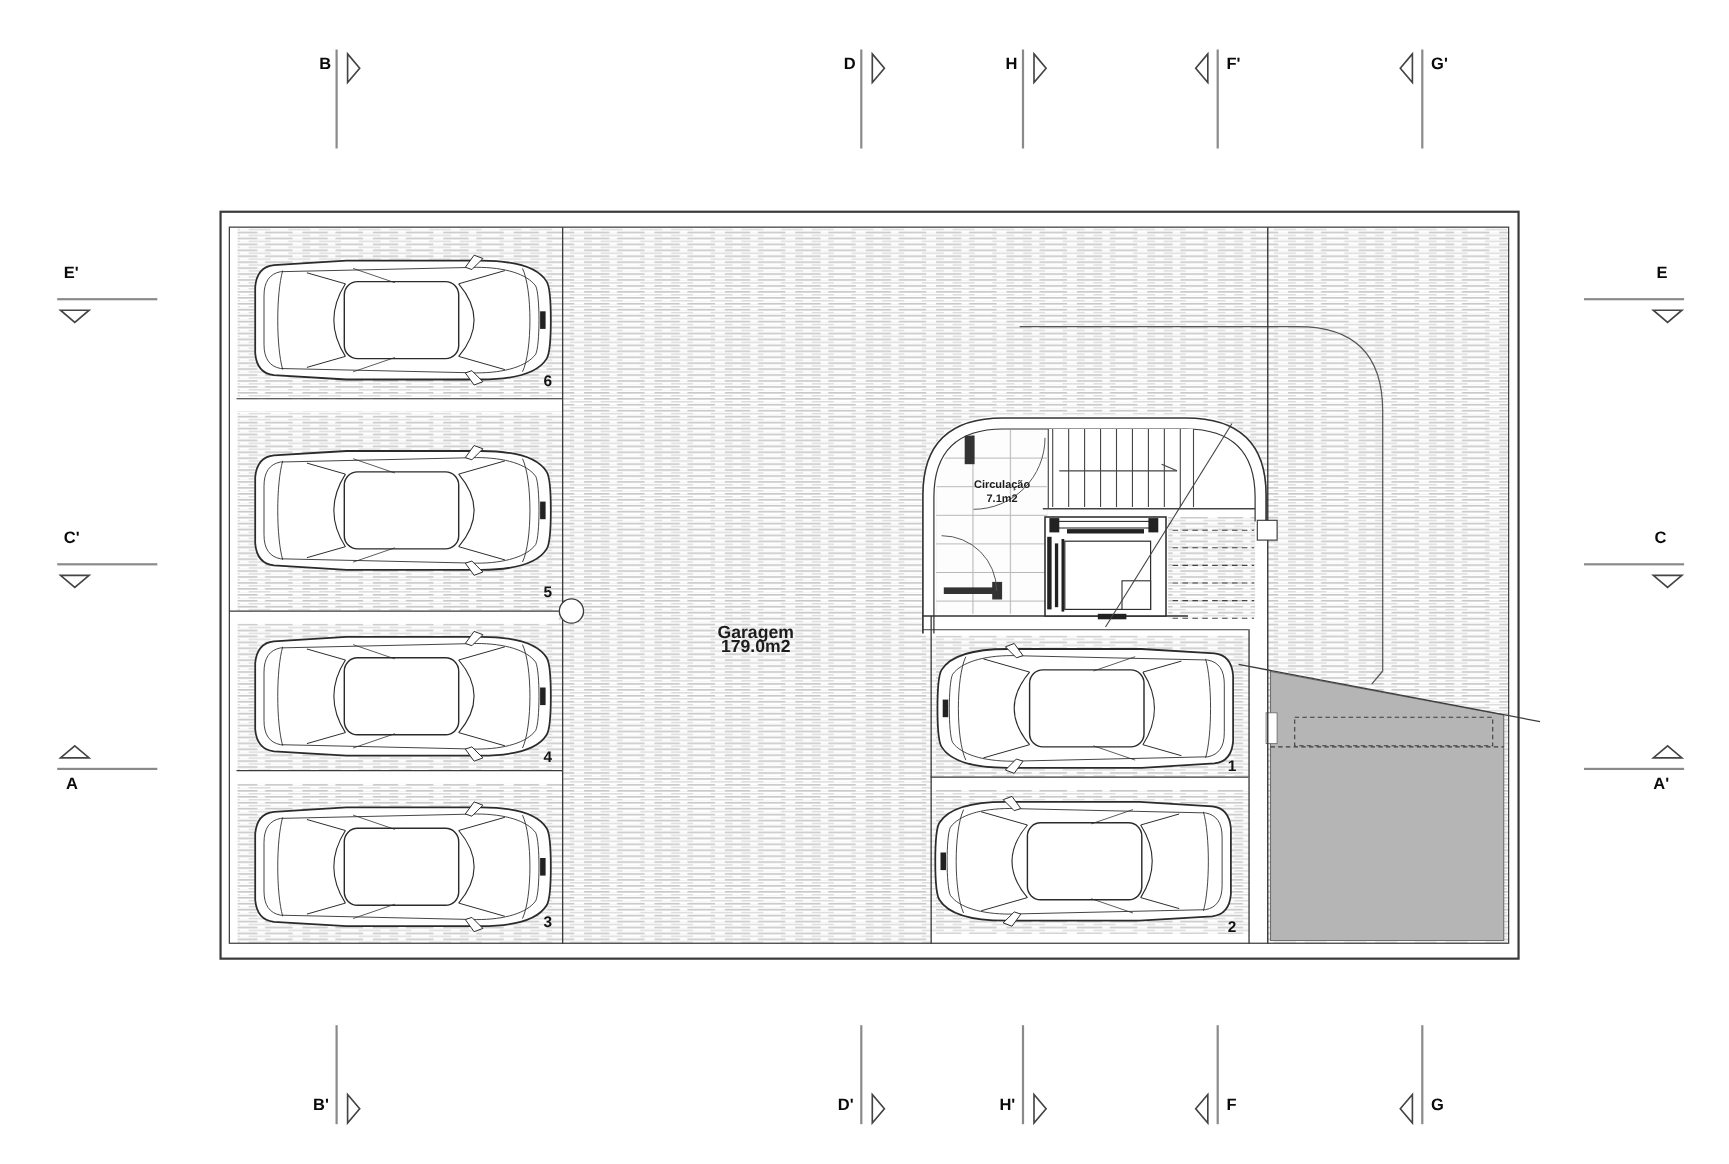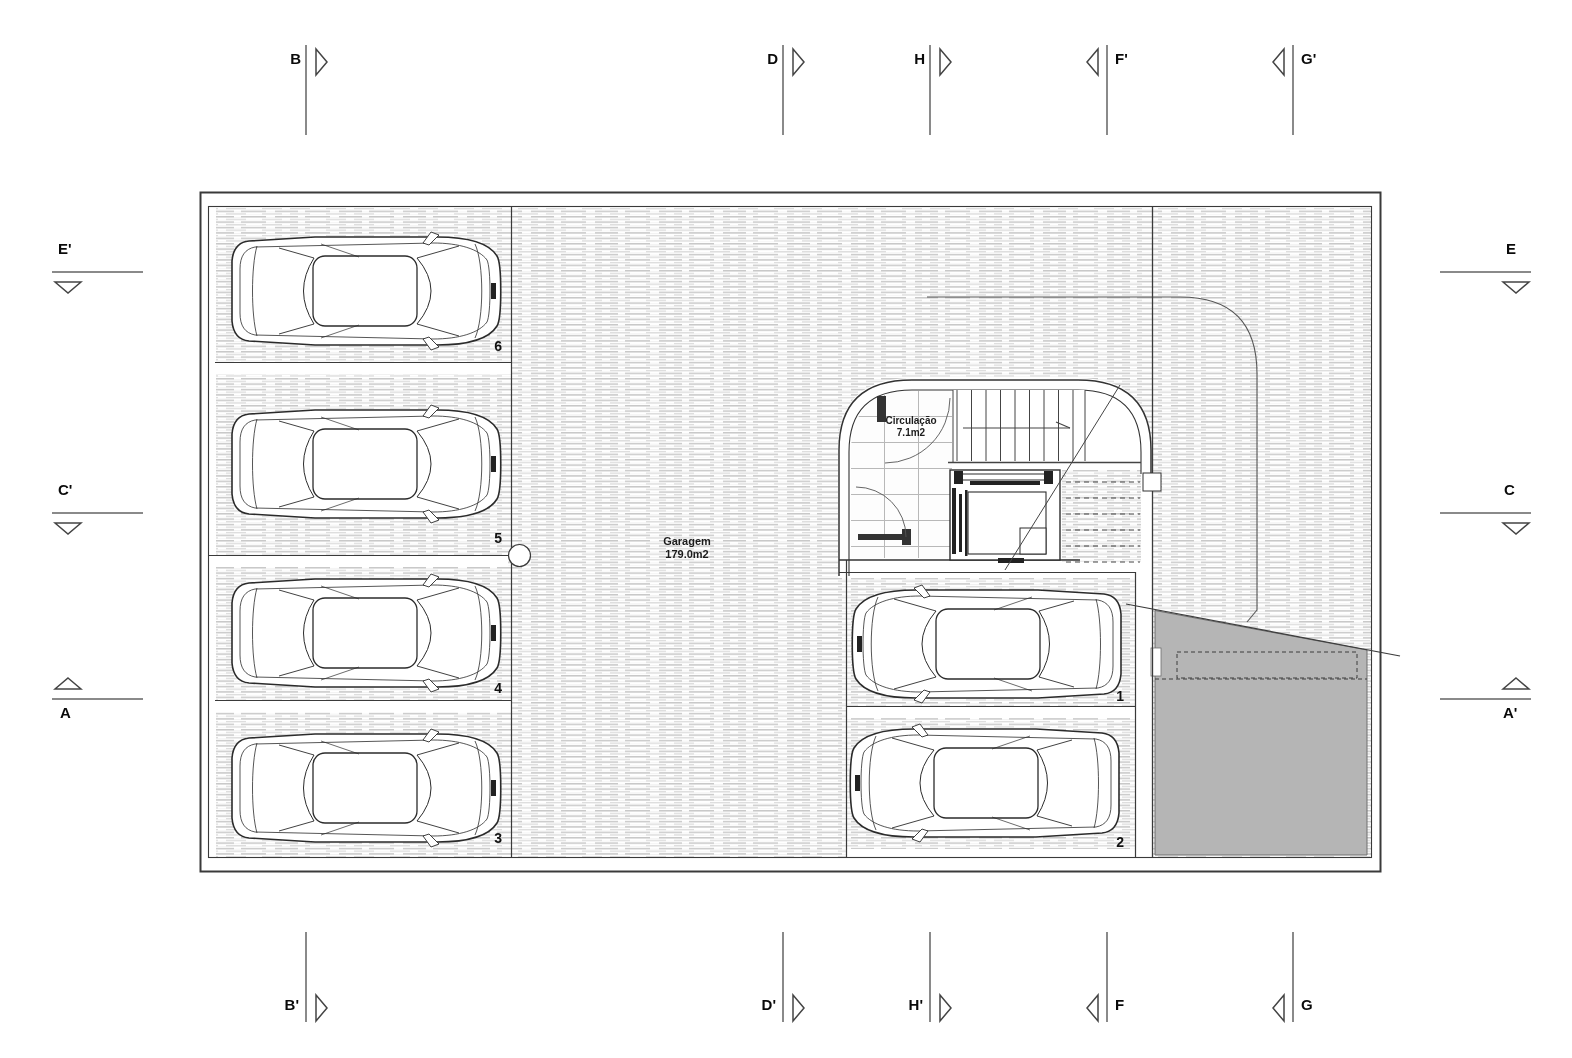--- a/index.html
+++ b/index.html
@@ -7,22 +7,22 @@
           font-family:"Liberation Sans",sans-serif;}
   svg.plan{position:absolute;left:0;top:0;pointer-events:none;}
   .mk{position:absolute;font-weight:bold;font-size:15px;color:#0a0a0a;white-space:nowrap;}
   .mk.ra{width:46px;text-align:right;}
   .vline{position:absolute;width:2px;background:#8a8a8a;}
   .hline{position:absolute;height:2px;background:#8a8a8a;}
   .tri{position:absolute;}
   .num{position:absolute;font-weight:bold;font-size:14px;color:#111;width:30px;text-align:right;}
   .roomlbl{position:absolute;text-align:center;font-weight:bold;color:#1c1c1c;}
   .roomlbl span{display:block;}
-  .lbl-garage{left:632px;top:535px;width:110px;font-size:11px;line-height:13px;}
-  .lbl-circ{left:861px;top:415px;width:100px;font-size:10px;line-height:12px;}
+  .lbl-garage{left:632px;top:569px;width:110px;font-size:16px;line-height:13px;}
+  .lbl-circ{left:861px;top:436px;width:100px;font-size:10px;line-height:12px;}
 </style>
 </head>
 <body>
 
 <div class="canvas">
 
   <svg class="plan" width="1572" height="1058" viewBox="0 0 1572 1058">
     <defs>
       <pattern id="hatchP" width="64" height="5.4" patternUnits="userSpaceOnUse">
         <rect width="64" height="5.4" fill="#ffffff"></rect>

